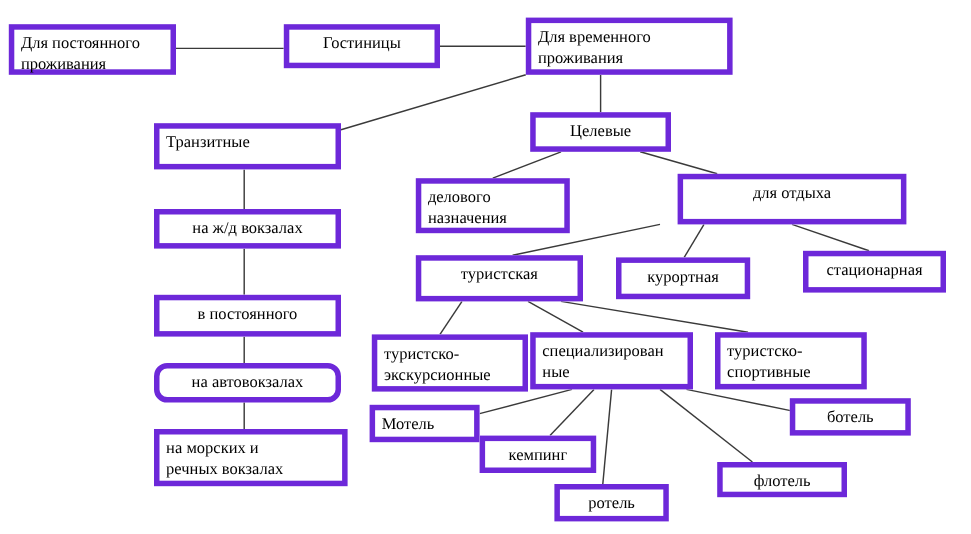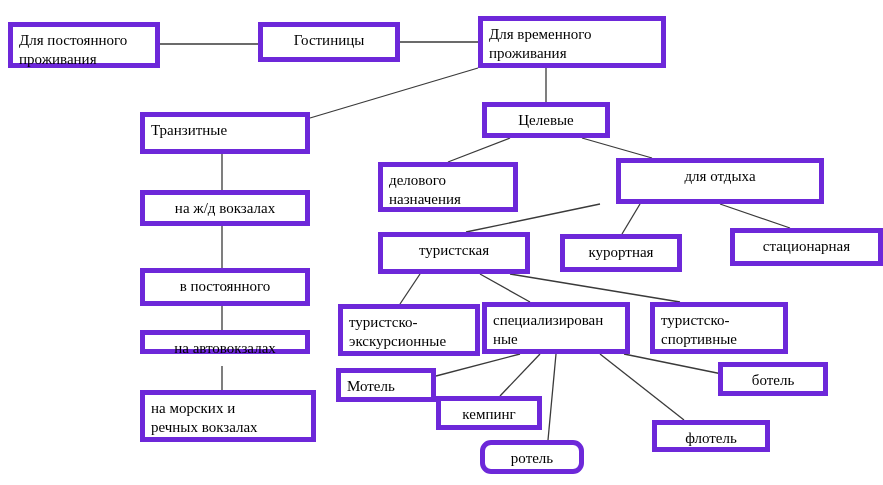--- a/index.html
+++ b/index.html
@@ -79,29 +79,29 @@
 проживания</div>
       <div class="node" style="left: 140px; top: 112px; width: 170px; height: 42px;">Транзитные</div>
       <div class="node center" style="left: 482px; top: 102px; width: 128px; height: 36px;">Целевые</div>
       <div class="node center" style="left: 140px; top: 190px; width: 170px; height: 36px;">на ж/д вокзалах</div>
       <div class="node" style="left: 378px; top: 162px; width: 140px; height: 50px;">делового
 назначения</div>
       <div class="node center" style="left: 572px; top: 158px; width: 208px; height: 46px; margin-left: 44px;">для отдыха</div>
       <div class="node center" style="left: 140px; top: 268px; width: 170px; height: 38px;">в постоянного</div>
       <div class="node center" style="left: 378px; top: 232px; width: 152px; height: 42px;">туристская</div>
       <div class="node center" style="left: 560px; top: 234px; width: 122px; height: 38px;">курортная</div>
-      <div class="node center" style="left: 730px; top: 228px; width: 153px; height: 38px; text-align: center;">стационарная</div>
-      <div class="node center" style="left: 140px; top: 330px; width: 170px; height: 24px;">на автовокзалах</div>
+      <div class="node center" style="left: 730px; top: 228px; width: 130px; height: 38px; text-align: center;">стационарная</div>
+      <div class="node center" style="left: 140px; top: 330px; width: 170px; height: 36px; border-radius: 12px;">на автовокзалах</div>
       <div class="node" style="left: 338px; top: 304px; width: 142px; height: 52px;">туристско-
 экскурсионные</div>
       <div class="node" style="left: 482px; top: 302px; width: 148px; height: 52px;">специализирован
 ные</div>
       <div class="node" style="left: 650px; top: 302px; width: 138px; height: 52px;">туристско-
 спортивные</div>
       <div class="node" style="left: 336px; top: 368px; width: 100px; height: 34px;">Мотель</div>
       <div class="node center" style="left: 718px; top: 362px; width: 110px; height: 34px;">ботель</div>
       <div class="node" style="left: 140px; top: 390px; width: 176px; height: 52px;">на морских и
 речных вокзалах</div>
       <div class="node center" style="left: 436px; top: 396px; width: 106px; height: 34px;">кемпинг</div>
       <div class="node center" style="left: 652px; top: 420px; width: 118px; height: 32px;">флотель</div>
-      <div class="node center" style="left: 480px; top: 440px; width: 104px; height: 34px; border-radius: 11px;">ротель</div>
+      <div class="node center" style="left: 504px; top: 440px; width: 104px; height: 34px;">ротель</div>
     </div>
 </div>
 
 </body></html>

